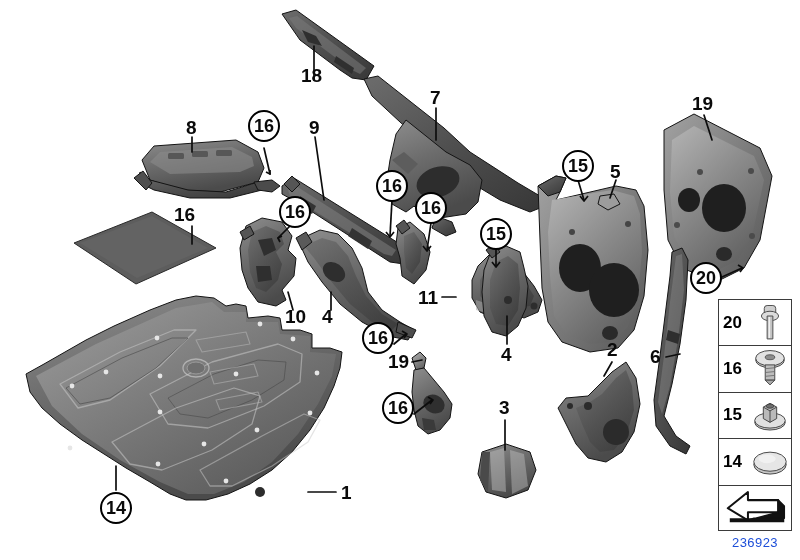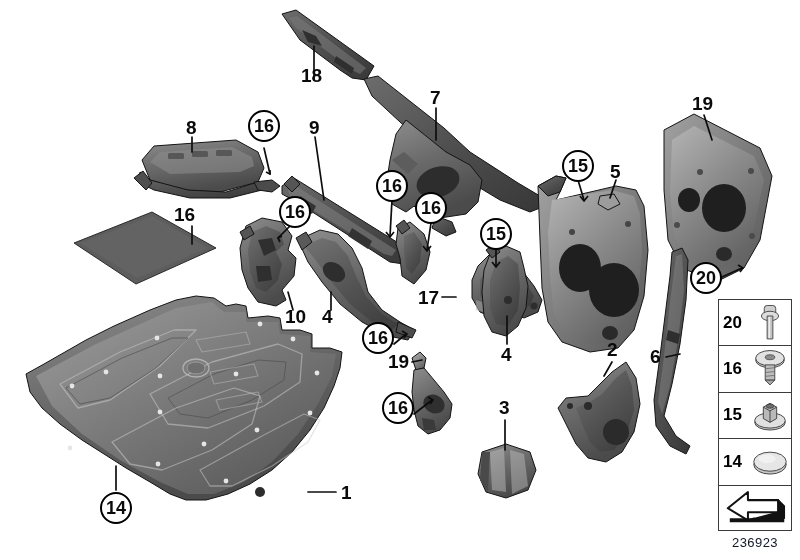--- a/index.html
+++ b/index.html
@@ -54,21 +54,21 @@
     font-family:"Liberation Sans",sans-serif;
     font-weight:bold;font-size:17px;color:#000;
     margin-left:4px;width:26px;
   }
   .lart{flex:1;height:100%;position:relative;}
   .lart svg{position:absolute;left:0;top:0;width:100%;height:100%;}
   #partno{
     position:absolute;left:718px;top:535px;width:74px;
     text-align:center;
     font-family:"Liberation Sans",sans-serif;
-    font-size:13px;color:#0f172a;letter-spacing:.4px;
+    font-size:13px;color:#1d4ed8;letter-spacing:.4px;
   }
 </style>
 </head>
 <body>
 
 <div id="stage">
 
   <svg id="art" viewBox="0 0 800 560">
     <defs>
       <linearGradient id="gA" x1="0" y1="0" x2="0.4" y2="1">
@@ -344,21 +344,21 @@
 
   <div class="lbl" style="left:341px;top:483px;">1</div>
   <div class="lbl" style="left:607px;top:340px;">2</div>
   <div class="lbl" style="left:499px;top:398px;">3</div>
   <div class="lbl" style="left:501px;top:345px;">4</div>
   <div class="lbl" style="left:610px;top:162px;">5</div>
   <div class="lbl" style="left:650px;top:347px;">6</div>
   <div class="lbl" style="left:430px;top:88px;">7</div>
   <div class="lbl" style="left:186px;top:118px;">8</div>
   <div class="lbl" style="left:309px;top:118px;">9</div>
-  <div class="lbl" style="left:418px;top:288px;">17</div>
+  <div class="lbl" style="left:418px;top:288px;">11</div>
   <div class="lbl" style="left:285px;top:307px;">10</div>
   <div class="lbl" style="left:322px;top:307px;">4</div>
   <div class="lbl" style="left:388px;top:352px;">19</div>
   <div class="lbl" style="left:174px;top:205px;">16</div>
   <div class="lbl" style="left:301px;top:66px;">18</div>
   <div class="lbl" style="left:692px;top:94px;">19</div>
 
   <div class="circ" style="left:100px;top:492px;">14</div>
   <div class="circ" style="left:480px;top:218px;">15</div>
   <div class="circ" style="left:562px;top:150px;">15</div>

